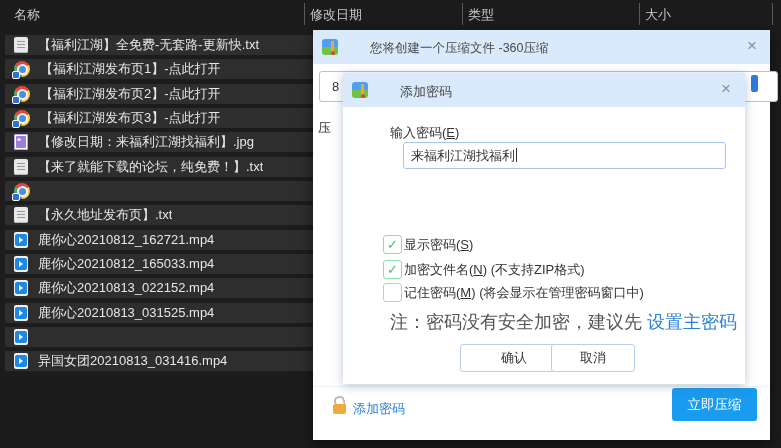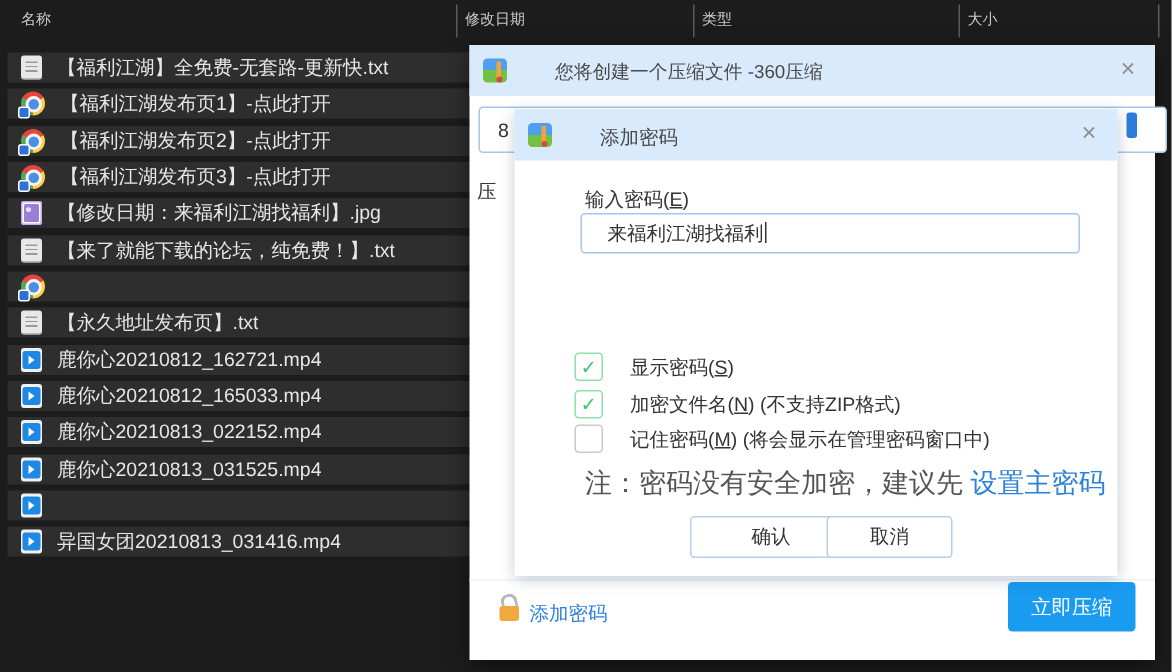--- a/index.html
+++ b/index.html
@@ -3,21 +3,21 @@
 <meta charset="utf-8">
 <style>
   html,body{margin:0;padding:0;}
   body{
     width:781px;height:448px;position:relative;overflow:hidden;
     background:#1c1c1c;
     font-family:"Liberation Sans","DejaVu Sans",sans-serif;
     -webkit-font-smoothing:antialiased;
   }
   
-  .hdr-label{position:absolute;top:6px;font-size:10px;color:#c9c9c9;white-space:nowrap;}
+  .hdr-label{position:absolute;top:6px;font-size:13px;color:#c9c9c9;white-space:nowrap;}
   .hdr-div{position:absolute;top:3px;width:1px;height:22px;background:#5a5a5a;}
   .frow{position:absolute;left:5px;width:355px;height:20px;background:#2e2e2e;
         display:flex;align-items:center;}
   .fname{margin-left:10px;font-size:13px;color:#e6e6e6;white-space:nowrap;overflow:hidden;}
   .ficon{position:relative;margin-left:9px;width:14px;height:16px;flex:none;}
   
   .ficon.txt{background:#e8e8e8;border-radius:2px;box-shadow:inset 0 -1px 0 #b5b5b5;}
   .ficon.txt::after{content:"";position:absolute;left:3px;right:3px;top:4px;height:8px;
     background:repeating-linear-gradient(#9a9a9a 0 1px,transparent 1px 3px);}
   
@@ -49,21 +49,21 @@
     font-size:17px;color:#8f8f8f;cursor:default;}
   .inputbox{position:absolute;background:#fff;border:1px solid #a7c6e8;border-radius:3px;
     font-size:13px;color:#333;white-space:nowrap;overflow:hidden;}
   .caret{display:inline-block;width:1px;height:14px;background:#333;vertical-align:-2px;margin-left:1px;}
   .mn{text-decoration:underline;}
   .cbrow{position:absolute;display:flex;align-items:center;}
   .cb{width:17px;height:17px;background:#fff;border:1px solid #c9c9c9;border-radius:3px;
     display:flex;align-items:center;justify-content:center;flex:none;}
   .cb.checked{border-color:#8edfa8;color:#3fc46f;font-size:13px;font-weight:bold;}
   .cb.checked::after{content:"✓";}
-  .cblabel{margin-left:18px;font-size:13px;color:#333;white-space:nowrap;}
+  .cblabel{margin-left:2px;font-size:13px;color:#333;white-space:nowrap;}
   .btn{position:absolute;height:28px;line-height:26px;box-sizing:border-box;background:#fff;
     border:1px solid #b7cfe9;border-radius:3px;text-align:center;font-size:13px;color:#333;}
   .link{color:#2e81d8;}
   .lockicon{position:absolute;width:13px;height:18px;}
   .lockicon::before{content:"";position:absolute;left:1px;top:0;width:7px;height:9px;
     border:2px solid #b8b8b8;border-bottom:none;border-radius:5px 5px 0 0;transform:rotate(-14deg);}
   .lockicon::after{content:"";position:absolute;left:0;bottom:0;width:13px;height:10px;
     background:#f0a93c;border-radius:2px;}
 </style>
 </head>
@@ -164,21 +164,21 @@
   <div class="titlebar">
     <span class="zipicon"></span>
     <span class="dlg-title" style="font-size:13px">添加密码</span>
     <span class="closex" style="right:9px">×</span>
   </div>
 
   <div style="position:absolute;left:47px;top:51px;font-size:13px;color:#333">
     <span>输入密码(</span><span class="mn">E</span><span>)</span>
   </div>
 
-  <div class="inputbox" style="left:44px;top:69px;width:314px;height:25px;line-height:25px;padding-left:17px;box-sizing:content-box">
+  <div class="inputbox" style="left:60px;top:69px;width:314px;height:25px;line-height:25px;padding-left:7px;box-sizing:content-box">
     <span>来福利江湖找福利</span><span class="caret"></span>
   </div>
 
   <div class="cbrow" style="left:40px;top:162px">
     <span class="cb checked"></span>
     <span class="cblabel"><span>显示密码(</span><span class="mn">S</span><span>)</span></span>
   </div>
   <div class="cbrow" style="left:40px;top:187px">
     <span class="cb checked"></span>
     <span class="cblabel"><span>加密文件名(</span><span class="mn">N</span><span>) (不支持ZIP格式)</span></span>

